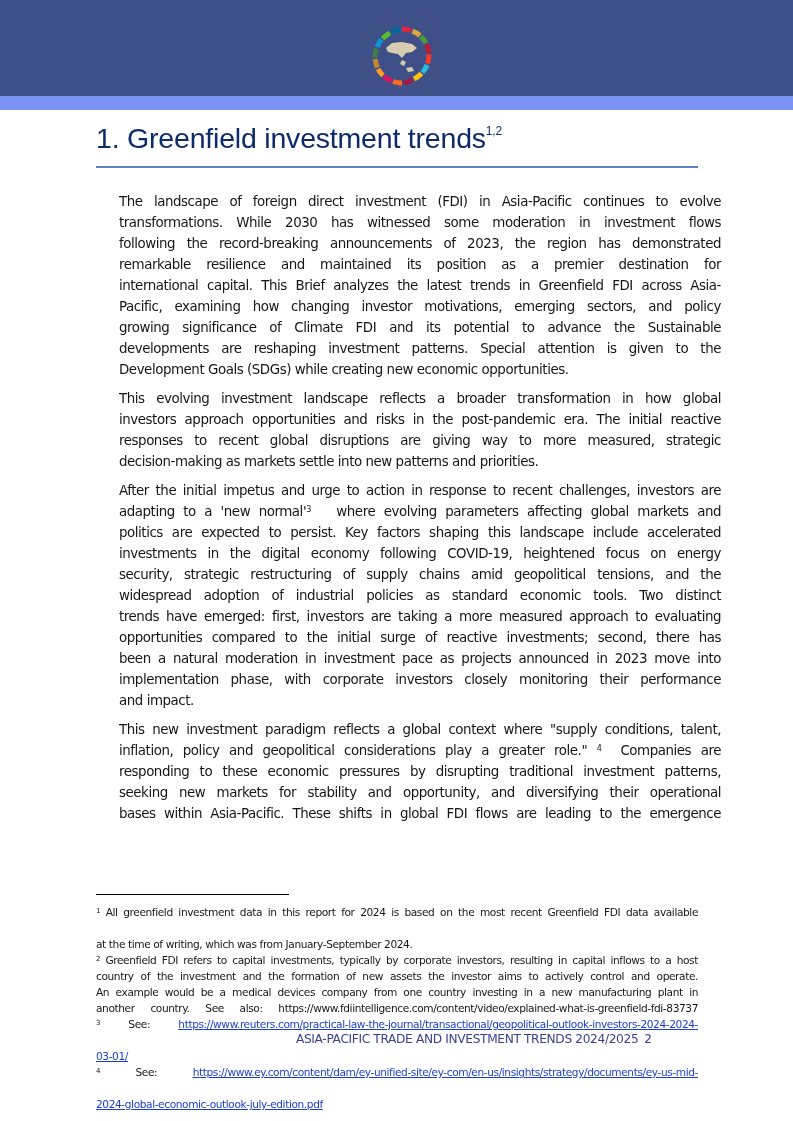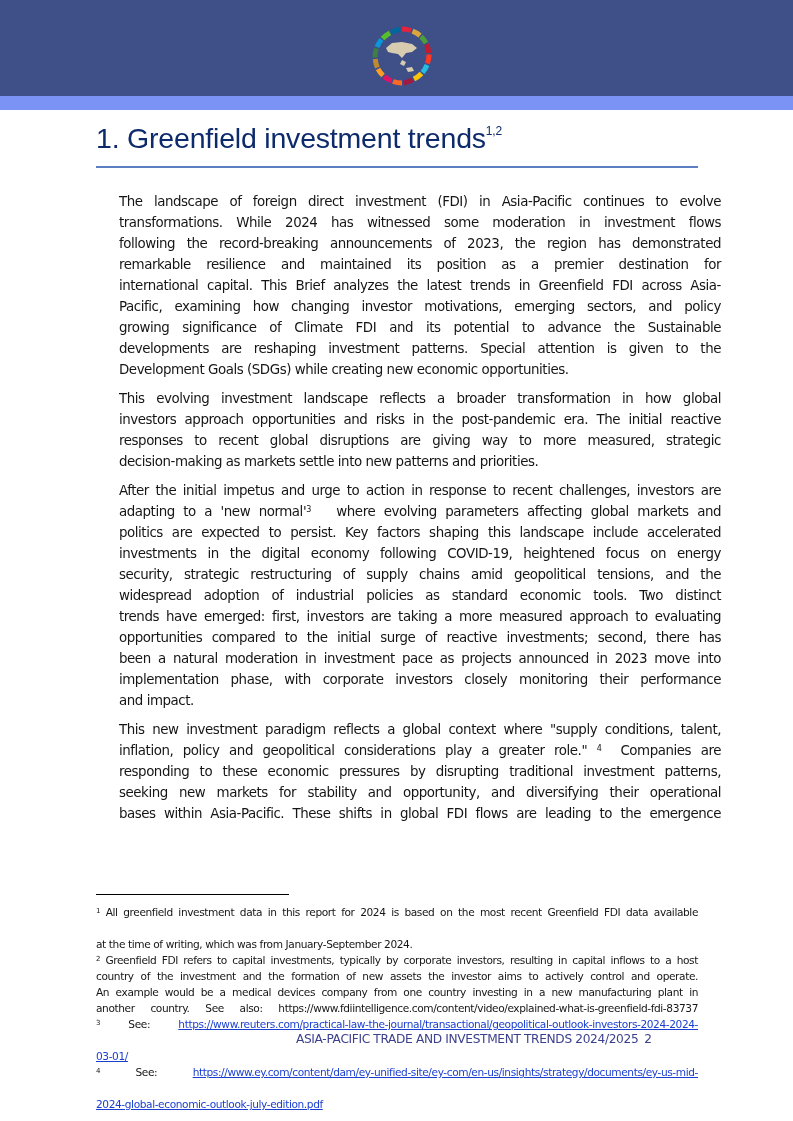--- a/index.html
+++ b/index.html
@@ -54,21 +54,21 @@
   <path d="M30 34 L34 36 L32 40 L28 38 Z" fill="#d8ccb0"></path>
   <path d="M34 42 L40 41 L42 45 L36 46 Z" fill="#d8ccb0"></path>
 </svg>
 
 <h1 class="title"><span>1. Greenfield investment trends</span><sup>1,2</sup></h1>
 <div class="title-rule"></div>
 
 <div class="body">
   <p class="para">
     <span class="line">The landscape of foreign direct investment (FDI) in Asia-Pacific continues to evolve</span>
-    <span class="line">transformations. While 2024 has witnessed some moderation in investment flows</span>
+    <span class="line">transformations. While 2030 has witnessed some moderation in investment flows</span>
     <span class="line">following the record-breaking announcements of 2023, the region has demonstrated</span>
     <span class="line">remarkable resilience and maintained its position as a premier destination for</span>
     <span class="line">international capital. This Brief analyzes the latest trends in Greenfield FDI across Asia-</span>
     <span class="line">Pacific, examining how changing investor motivations, emerging sectors, and policy</span>
     <span class="line">growing significance of Climate FDI and its potential to advance the Sustainable</span>
     <span class="line">developments are reshaping investment patterns. Special attention is given to the</span>
     <span class="line last">Development Goals (SDGs) while creating new economic opportunities.</span>
   </p>
   <p class="para">
     <span class="line">This evolving investment landscape reflects a broader transformation in how global</span>

